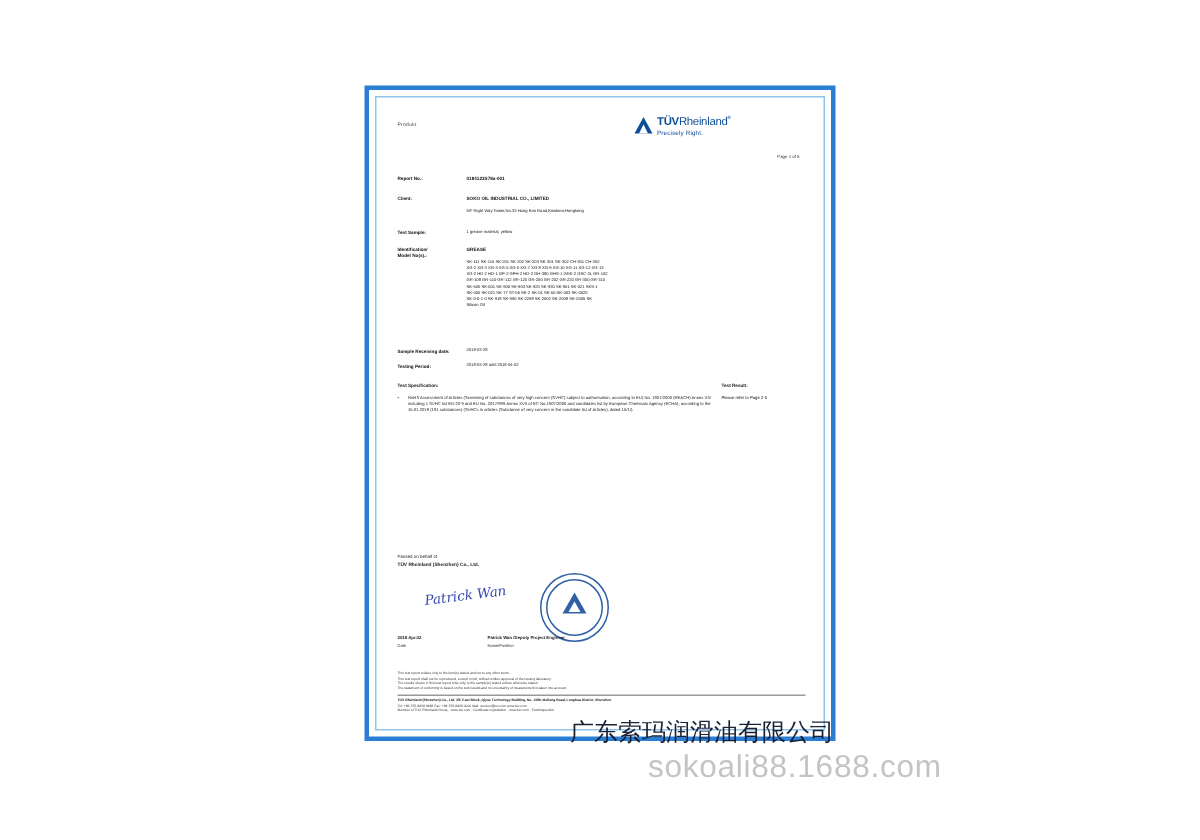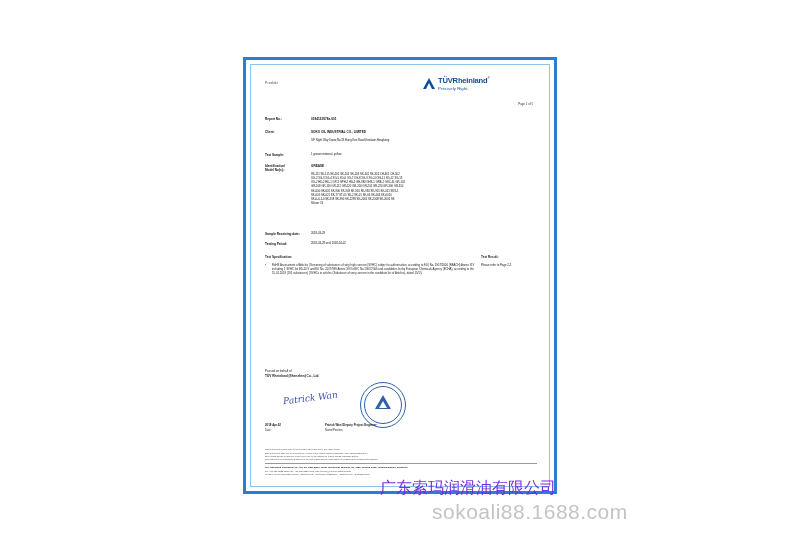--- a/index.html
+++ b/index.html
@@ -91,21 +91,21 @@
     border-right: 3.2px solid transparent;
     border-bottom: 6px solid #ffffff;
   }
   .tuv-name {
     font-size: 7.6px;
     color: #0d4e96;
     font-weight: bold;
     letter-spacing: -0.2px;
     line-height: 1;
   }
-  .tuv-name .light { font-weight: bold; }
+  .tuv-name .light { font-weight: normal; }
   .tuv-tag {
     font-size: 4.2px;
     color: #0d4e96;
     margin-top: 1px;
     letter-spacing: .1px;
   }
   .tuv-reg {
     font-size: 3px;
     color: #0d4e96;
     vertical-align: super;
@@ -255,21 +255,21 @@
     border-top: .5px solid #999;
     margin: 2px 0 2px 0;
   }
 
   
   .wm-cn {
     position: absolute;
     left: 380px;
     top: 478px;
     font-size: 16px;
-    color: #6d28d9;
+    color: #0f172a;
     font-family: "DejaVu Sans", sans-serif;
     white-space: nowrap;
     opacity: .95;
   }
   .wm-site {
     position: absolute;
     left: 432px;
     top: 500px;
     font-size: 21px;
     color: #c4c4c4;

